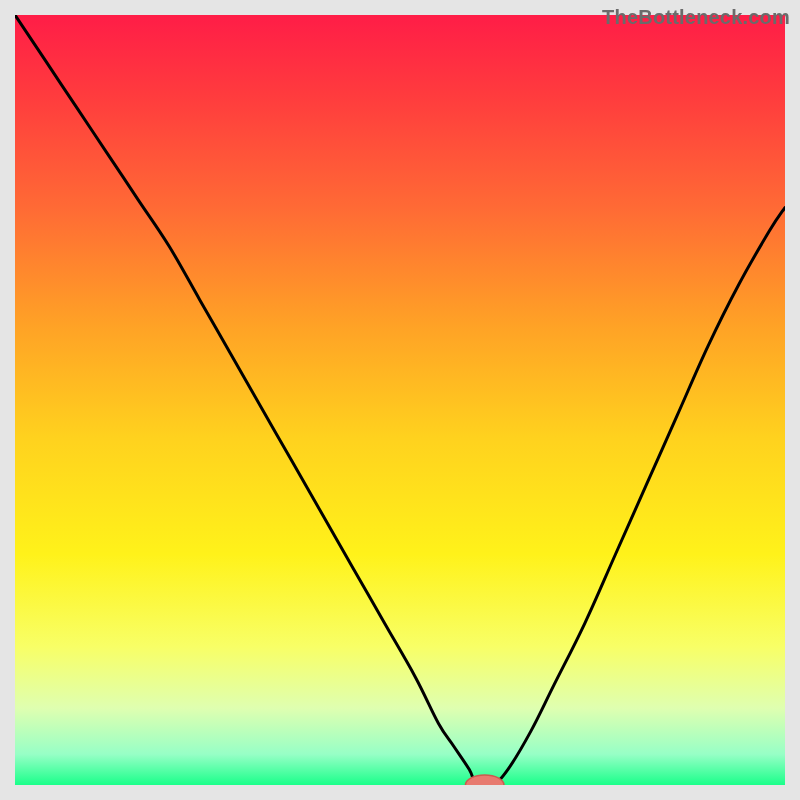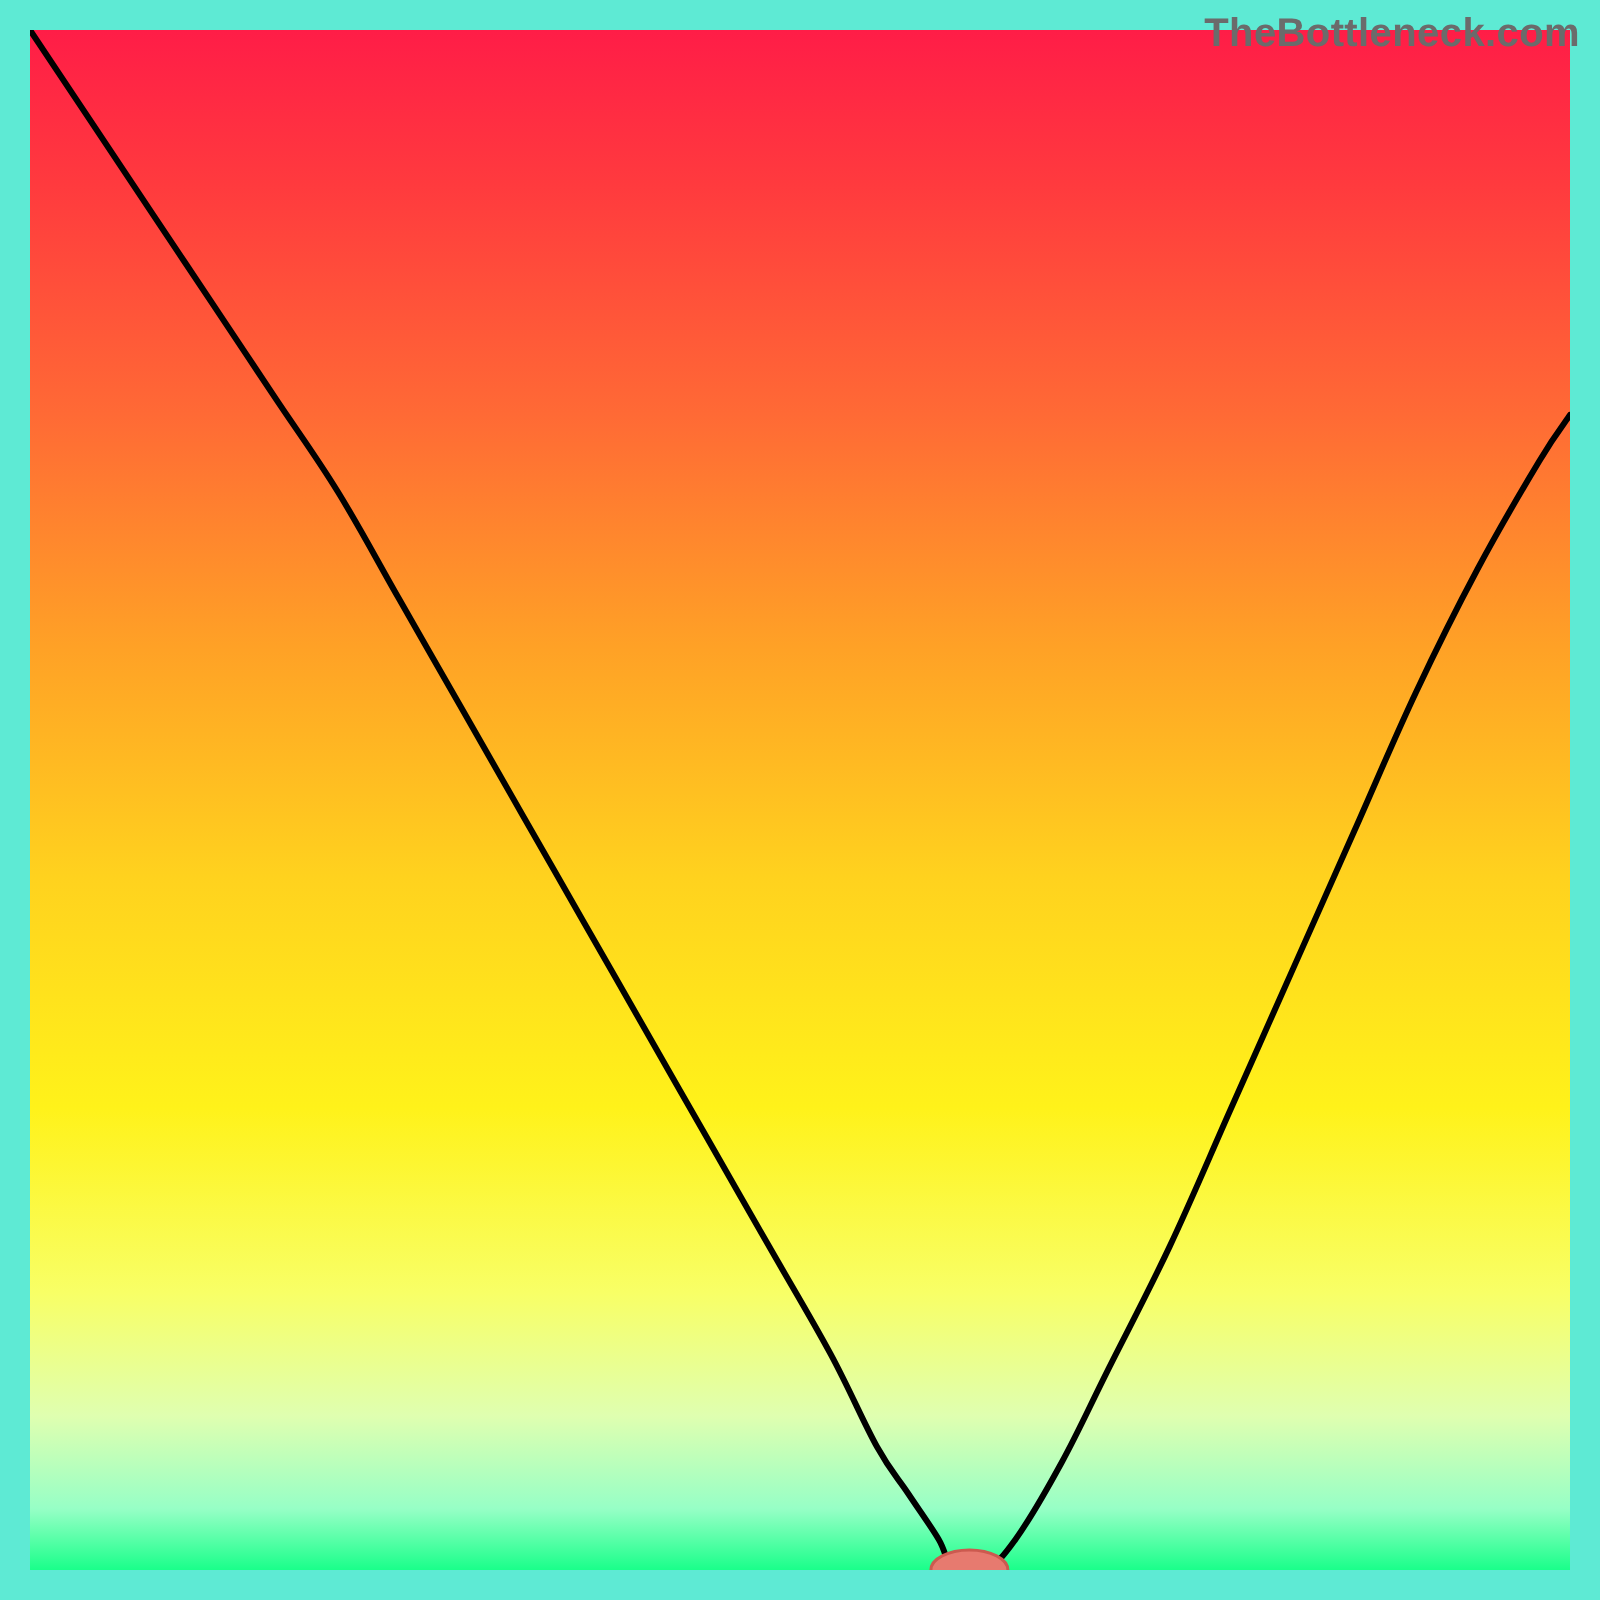--- a/index.html
+++ b/index.html
@@ -8,21 +8,21 @@
     width: 800px;
     height: 800px;
     background: #000;
     overflow: hidden;
     font-family: Arial, Helvetica, sans-serif;
   }
   .frame {
     position: relative;
     width: 800px;
     height: 800px;
-    background: #5eead4;
+    background: #e5e5e5;
   }
   .watermark {
     position: absolute;
     top: 6px;
     right: 10px;
     color: #6b6b6b;
     font-size: 20px;
     font-weight: 600;
     letter-spacing: 0.2px;
     z-index: 50;

